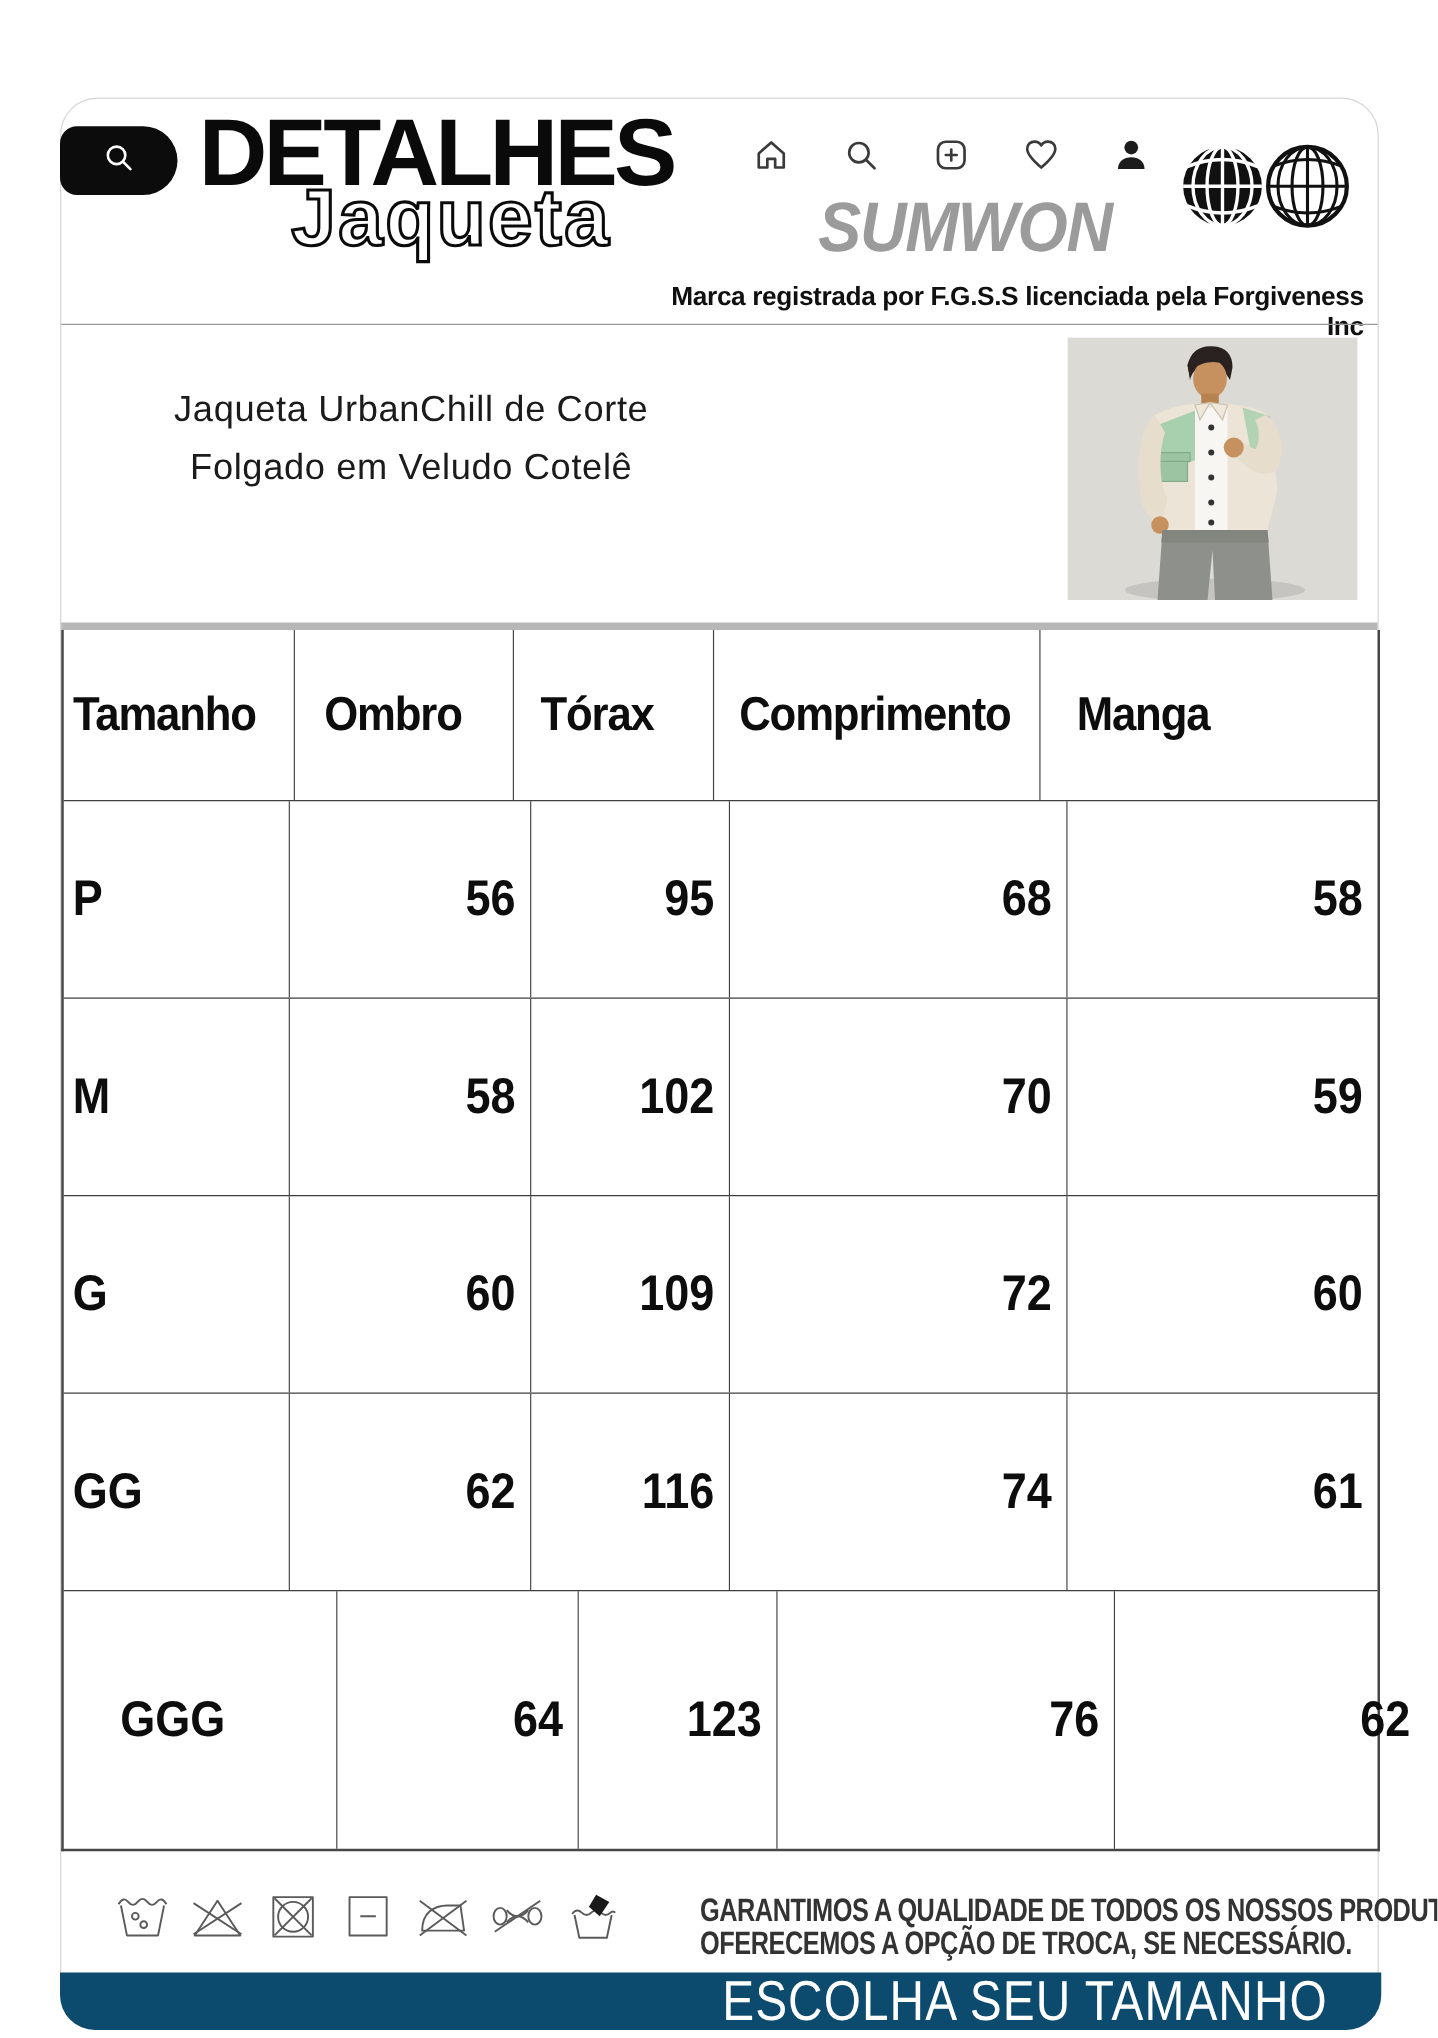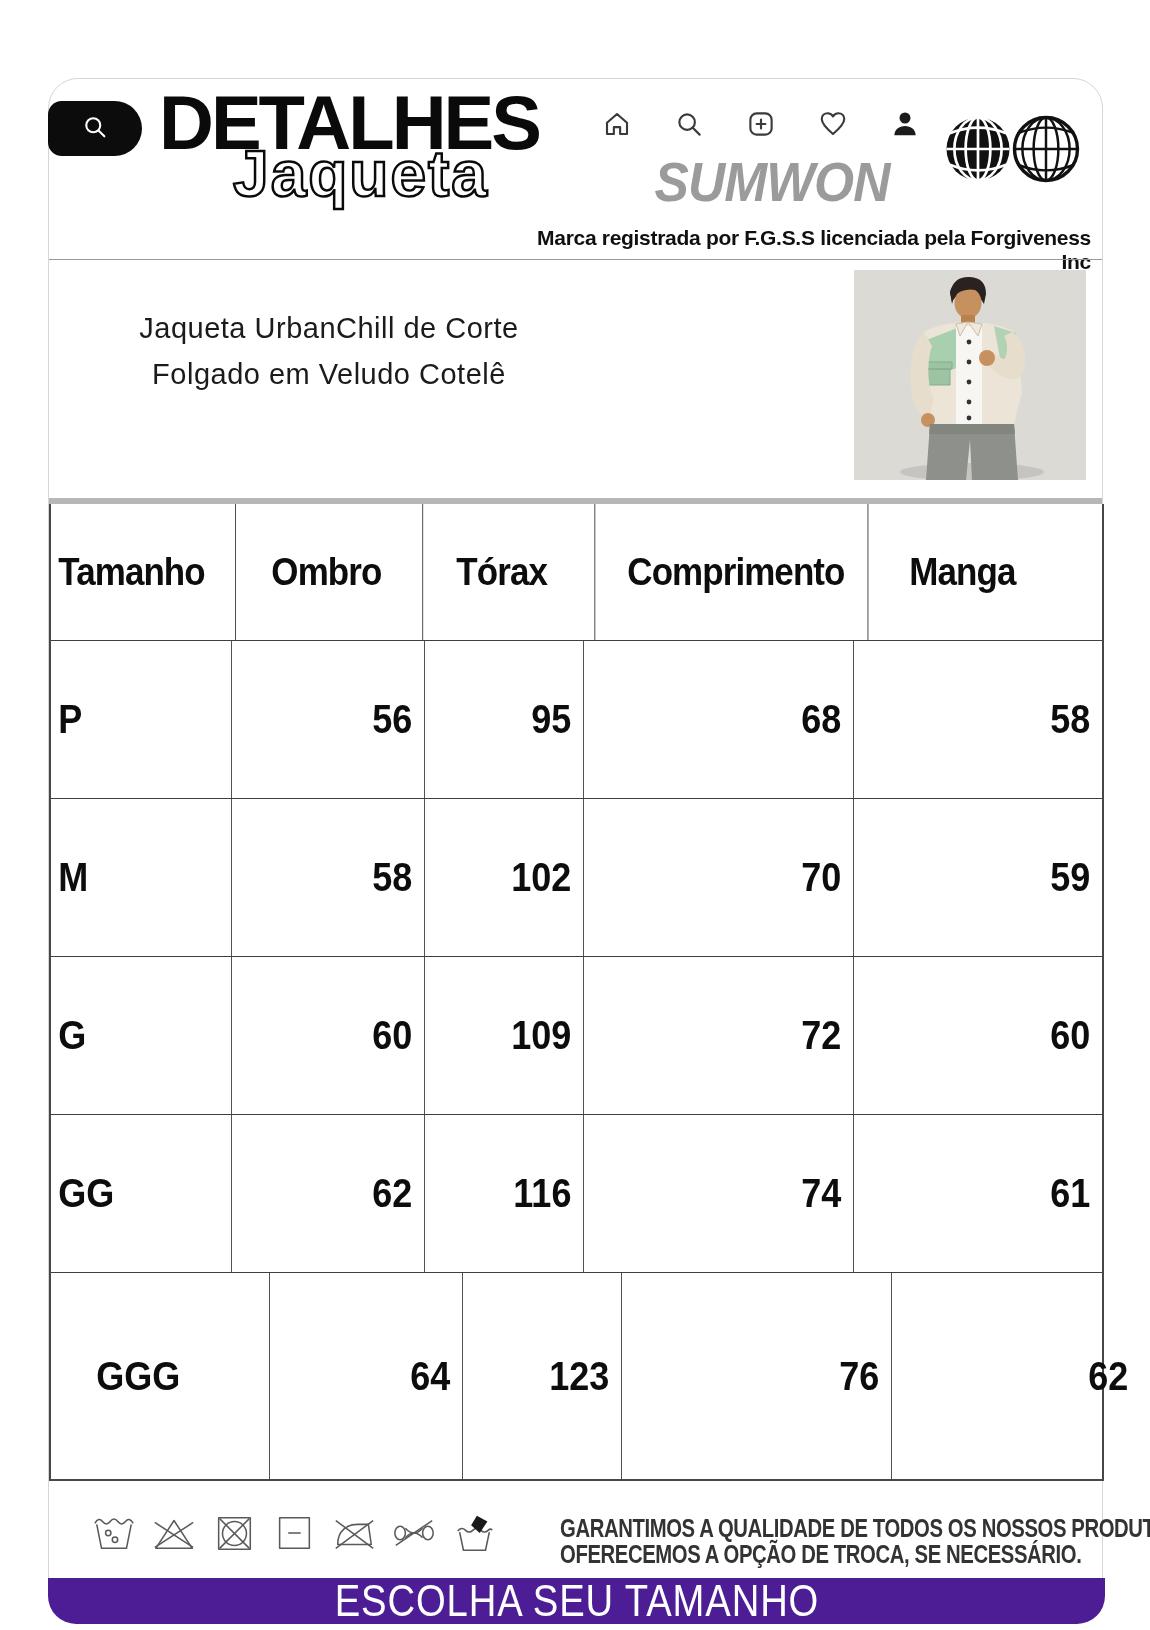--- a/index.html
+++ b/index.html
@@ -59,21 +59,21 @@
   
   .size-table {
     position:absolute; left:0; top:425px; width:1055px;
     border-left:2px solid #474747; border-right:2px solid #474747; border-bottom:2px solid #474747;
     background:#fff;
   }
   .trow { display:grid; grid-template-columns:201px 173px 159px 270px 248px; border-bottom:1px solid #3f3f3f; }
   .trow:last-child { border-bottom:none;padding-left:38px; }
   .cell { border-right:1px solid #3f3f3f; display:flex; align-items:center; overflow:hidden; }
   .cell:last-child { border-right:none; }
-  .hrow { height:137px;gap:12px; }
+  .hrow { height:137px; }
   .drow { height:158px; }
   .lastrow { height:206px; }
   .hcell {
     font-size:38px; font-weight:700; letter-spacing:-1px; color:#0d0d0d;
     padding-left:8px; transform:scaleX(0.92); transform-origin:left center;
     justify-content:flex-start; white-space:nowrap;
   }
   .scell {
     font-size:40px; font-weight:700; color:#0d0d0d; padding-left:8px;
     transform:scaleX(0.9); transform-origin:left center; justify-content:flex-start;
@@ -88,22 +88,22 @@
   }
   .care-icons svg { display:block; }
   .guarantee {
     position:absolute; left:445px; top:1436px; width:600px; text-align:center;
     font-size:26px; font-weight:700; line-height:26px; color:#333333;
     letter-spacing:-0.5px; transform:scaleX(0.78); transform-origin:center;
     white-space:nowrap;
   }
   .cta-bar {
     position:absolute; left:-1px; top:1499px; width:1057px; height:46px;
-    background:#4c1d95; border-radius:0 0 28px 28px;
-    display:flex; align-items:center; justify-content:center; cursor:pointer;
+    background:#0c4a6e; border-radius:0 0 28px 28px;
+    display:flex; align-items:center; justify-content:flex-end; cursor:pointer;
   }
   .cta-bar span {
     color:#ffffff; font-size:45px; font-weight:400; letter-spacing:1px;
     transform:scaleX(0.85); white-space:nowrap; line-height:46px;
   }
 </style>
 </head>
 <body>
 
 <div id="page">

